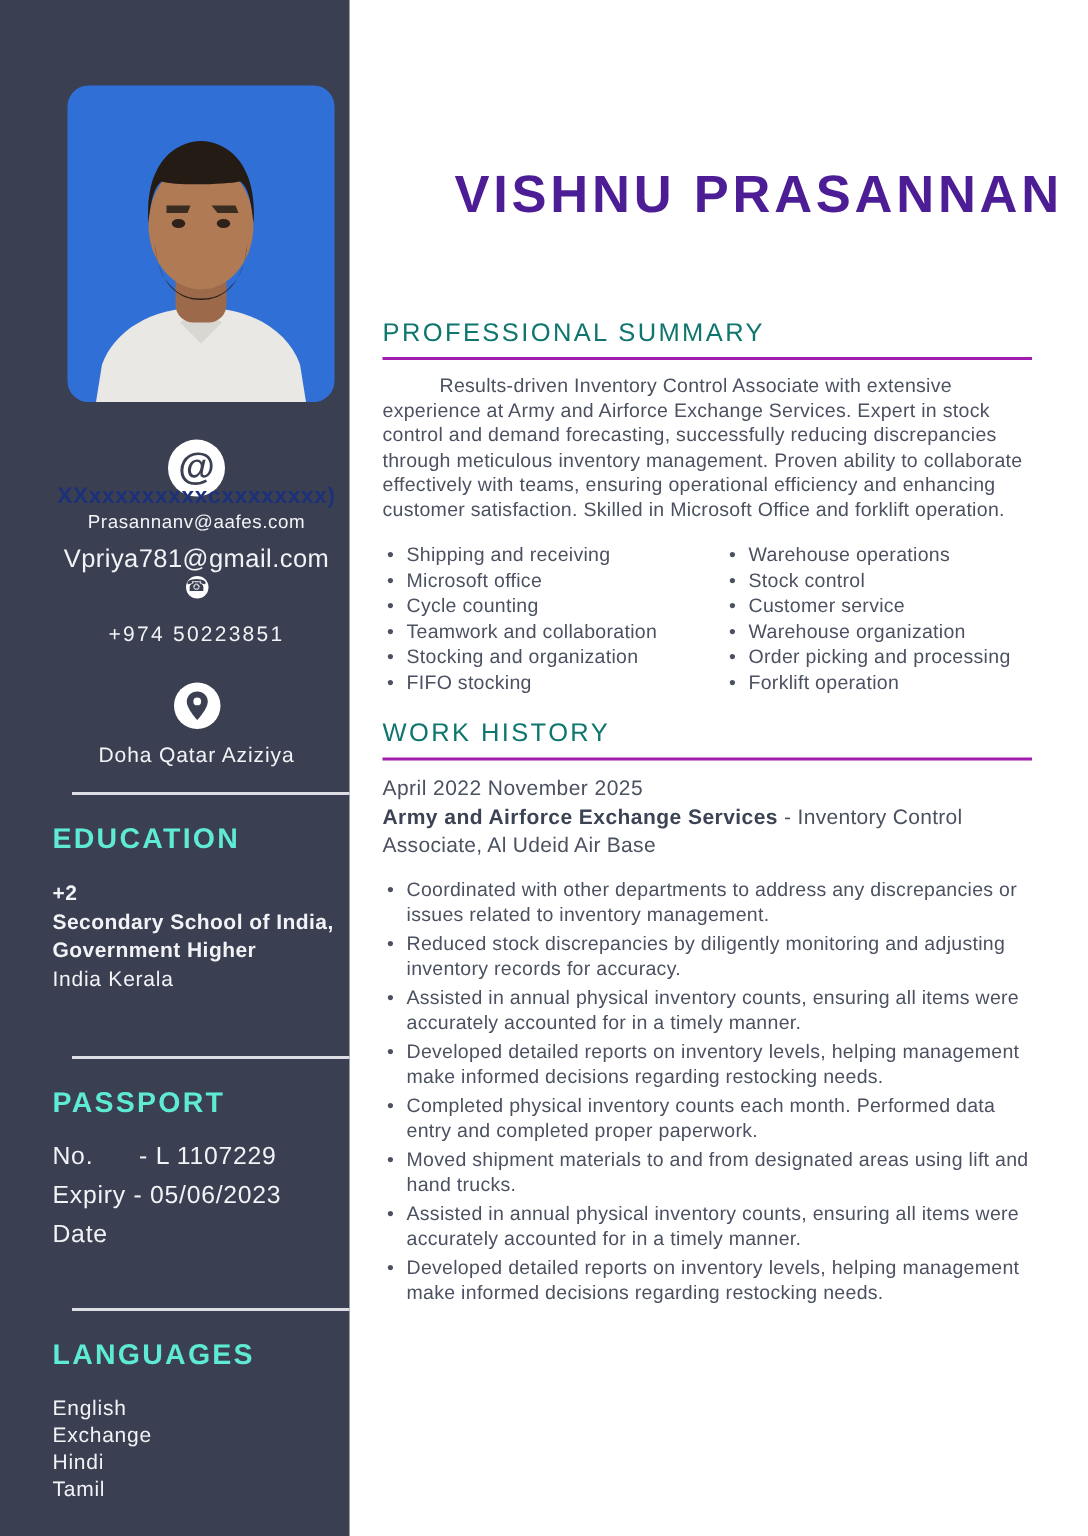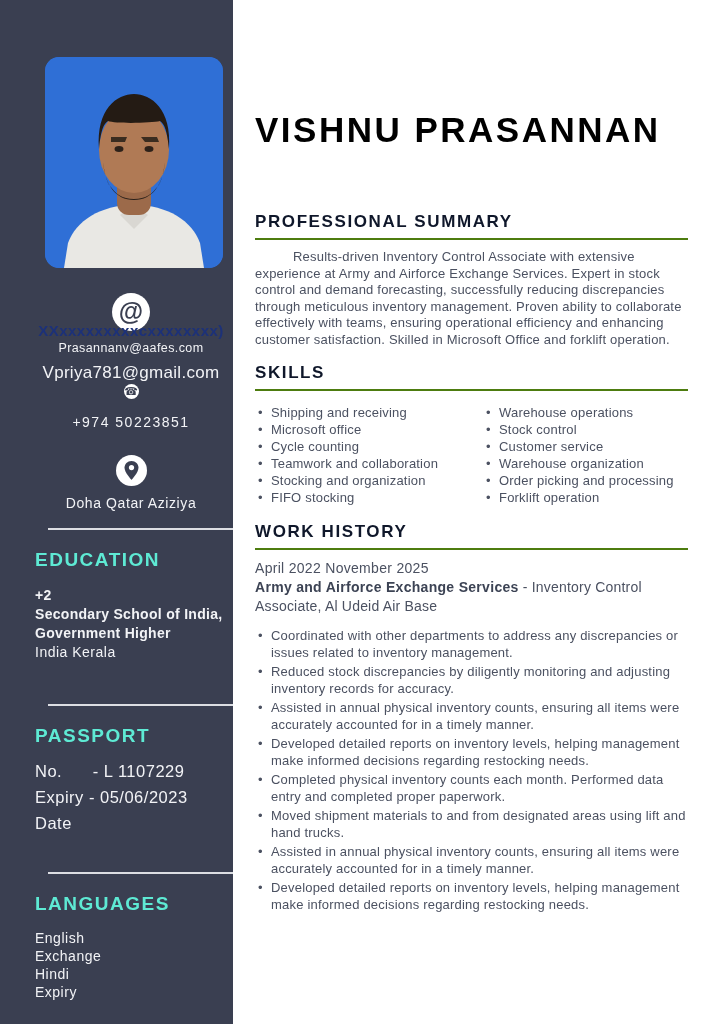--- a/index.html
+++ b/index.html
@@ -69,27 +69,28 @@
   .edu-plain { letter-spacing:0.5px; }
   .passport-lines { margin-top:11px; font-size:16.5px; line-height:26px; letter-spacing:0.5px; }
   .passport-lines div { white-space:pre-wrap; }
   .lang-list { margin-top:14px; font-size:14px; line-height:18px; letter-spacing:0.5px; }
   
   .main { position:absolute; left:255px; top:0; width:433px; }
   .name {
     margin-top:110px;
     font-size:35px; font-weight:bold;
     letter-spacing:2.5px;
-    color:#000000;
+    color:#4c1d95;
     white-space:nowrap;
+    margin-left:48px;
   }
   .m-heading {
-    font-size:17px; font-weight:bold;
-    letter-spacing:1.6px; color:#0f172a;
-    border-bottom:2px solid #4d7c0f;
+    font-size:17px; font-weight:normal;
+    letter-spacing:1.6px; color:#0f766e;
+    border-bottom:2px solid #a21caf;
     padding-bottom:6px;
   }
   .h-summary { margin-top:62px; }
   .h-skills  { margin-top:15px; }
   .h-work    { margin-top:16px; }
   .summary-text {
     margin-top:9px;
     font-size:13px; line-height:16.5px;
     text-indent:38px;
     letter-spacing:0.2px;
@@ -176,34 +177,33 @@
   </div>
 
   <div class="divider div-3"></div>
 
   <div class="side-section">
     <div class="side-heading">LANGUAGES</div>
     <div class="lang-list">
       <div>English</div>
       <div>Exchange</div>
       <div>Hindi</div>
-      <div>Expiry</div>
+      <div>Tamil</div>
     </div>
   </div>
 
 </div>
 
 <div class="main">
 
   <div class="name">VISHNU PRASANNAN</div>
 
   <div class="m-heading h-summary">PROFESSIONAL SUMMARY</div>
   <p class="summary-text">Results-driven Inventory Control Associate with extensive experience at Army and Airforce Exchange Services. Expert in stock control and demand forecasting, successfully reducing discrepancies through meticulous inventory management. Proven ability to collaborate effectively with teams, ensuring operational efficiency and enhancing customer satisfaction. Skilled in Microsoft Office and forklift operation.</p>
 
-  <div class="m-heading h-skills">SKILLS</div>
   <div class="skills-cols">
     <ul class="skills-col skills-col-1">
       <li>Shipping and receiving</li>
       <li>Microsoft office</li>
       <li>Cycle counting</li>
       <li>Teamwork and collaboration</li>
       <li>Stocking and organization</li>
       <li>FIFO stocking</li>
     </ul>
     <ul class="skills-col skills-col-2">

